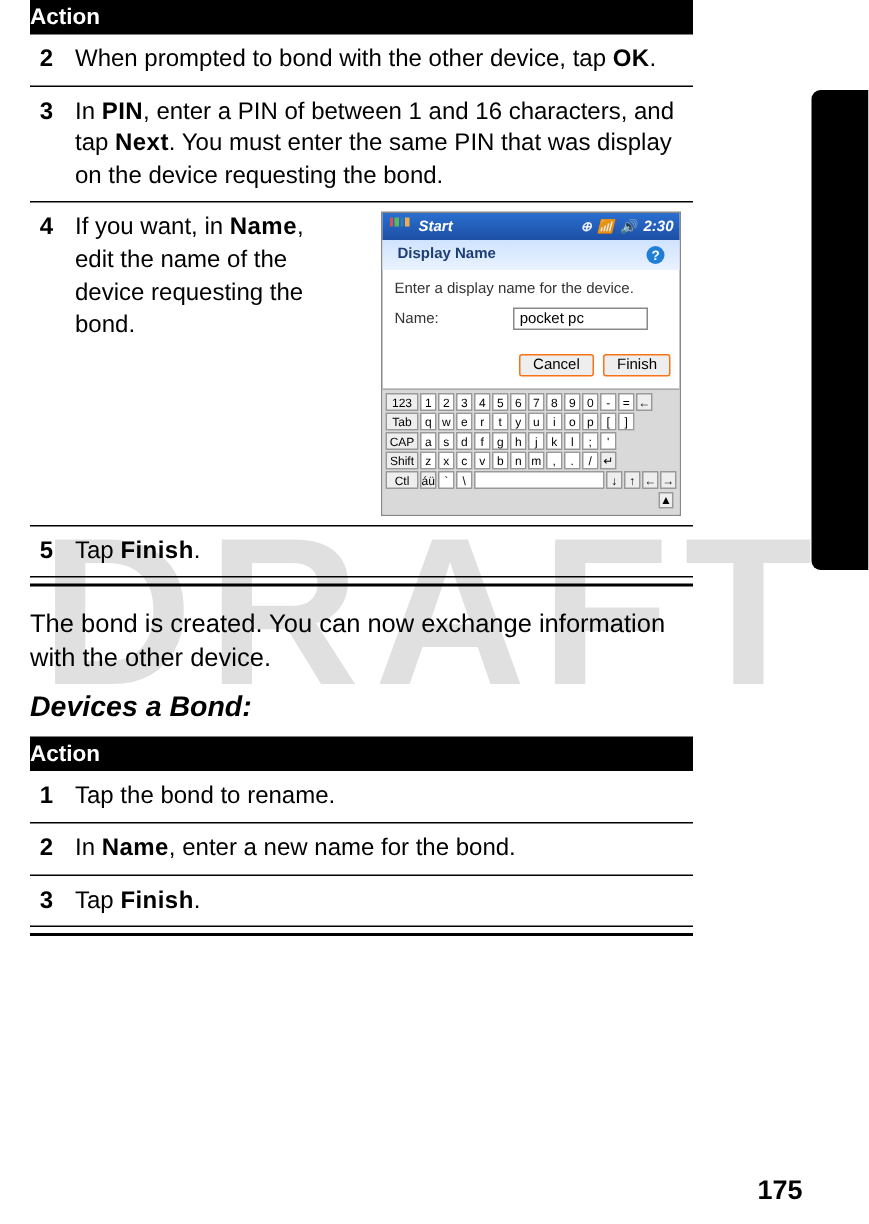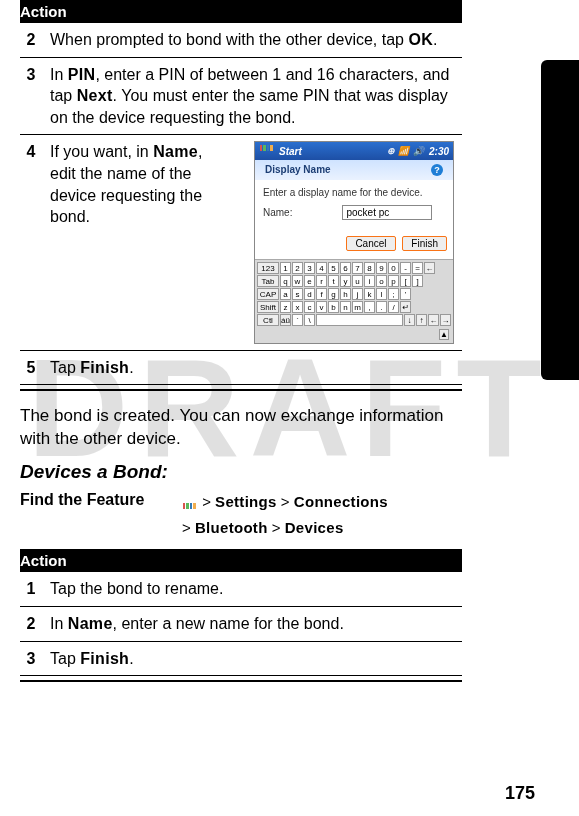--- a/index.html
+++ b/index.html
@@ -306,35 +306,20 @@
       </td>
     </tr>
   </tbody>
     </table>
   <hr class="thick">
 
   <div class="body-text">The bond is created. You can now exchange information with the other device.</div>
 
   <div class="subhead">Devices a Bond:</div>
 
-  <div class="find-feature">
-    <div class="label">Find the Feature</div>
-    <div class="path">
-      <span class="winflag">
-        <span class="wf-r"></span>
-          <span class="wf-g"></span>
-          <span class="wf-b"></span>
-          <span class="wf-y"></span>
-      </span>
-      &gt; <span class="bold-ui">Settings</span>
-      &gt; <span class="bold-ui">Connections</span><br>
-      &gt; <span class="bold-ui">Bluetooth</span>
-      &gt; <span class="bold-ui">Devices</span>
-    </div>
-  </div>
 
   <table class="steps">
     <tbody>
         <tr>
           <th colspan="2">Action</th>
         </tr>
     <tr>
       <td class="num">1</td>
       <td>Tap the bond to rename.</td>
     </tr>

